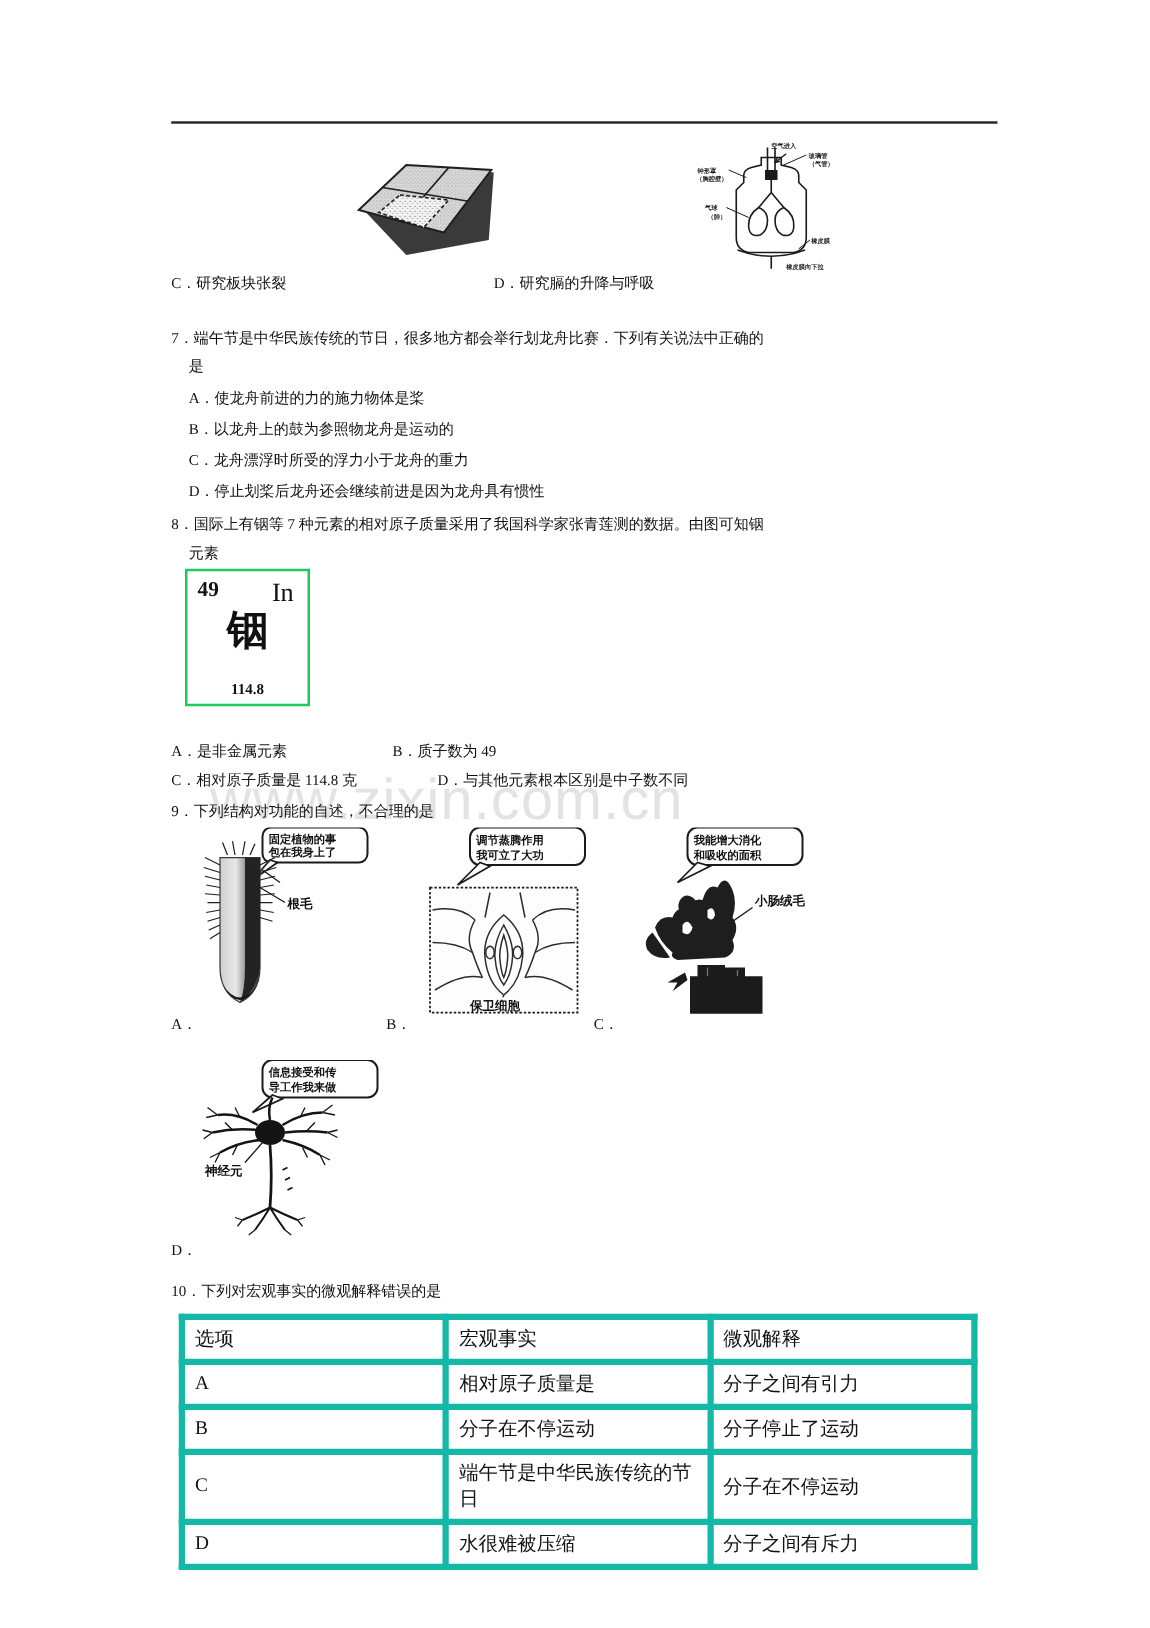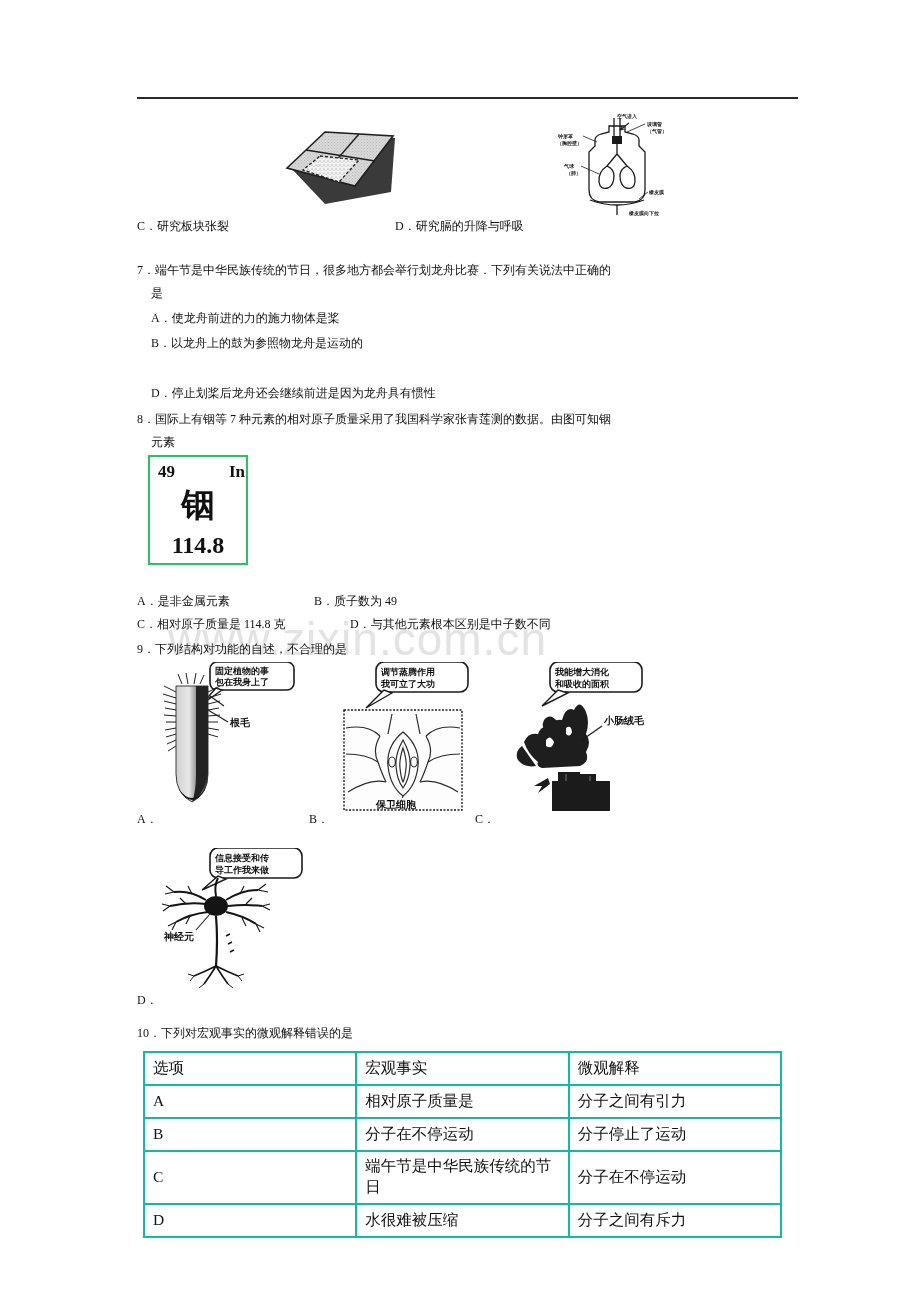--- a/index.html
+++ b/index.html
@@ -86,42 +86,42 @@
   }
   .el-num {
     position: absolute;
     left: 8px;
     top: 5px;
     font-size: 17px;
     font-weight: 600;
   }
   .el-sym {
     position: absolute;
-    right: 1px;
+    right: 11px;
     top: 5px;
-    font-size: 17px;
-    font-weight: 700;
+    font-size: 21px;
+    font-weight: 400;
   }
   .el-name {
     position: absolute;
     left: 0;
     right: 0;
     top: 30px;
     text-align: center;
     font-size: 33px;
     font-weight: 700;
     line-height: 36px;
   }
   .el-mass {
     position: absolute;
     left: 0;
     right: 0;
     bottom: 4px;
     text-align: center;
-    font-size: 24px;
+    font-size: 12px;
     font-weight: 600;
   }
 
   
   .q9fig { position: absolute; z-index: 2; }
   .bubble-text {
     font-family: "DejaVu Sans", "Liberation Sans", sans-serif;
     font-size: 9px;
     font-weight: 700;
     fill: #111;
@@ -138,21 +138,21 @@
     position: absolute;
     left: 143px;
     top: 1051px;
     width: 639px;
     border-collapse: collapse;
     font-size: 15.5px;
     z-index: 2;
     background: #fff;
   }
   .q10table td {
-    border: 2px solid #14b8a6;
+    border: 5px solid #14b8a6;
     padding: 4px 8px 5px 8px;
     height: 22px;
     vertical-align: middle;
     font-family: "Liberation Serif", "DejaVu Serif", serif;
   }
   .col-a { width: 212px; }
   .col-b { width: 212px; }
   .col-c { width: 212px; }
 
   .lat { font-family: "Liberation Serif", "DejaVu Serif", serif; }
@@ -238,20 +238,21 @@
 
   <div class="content">
 
     <div class="txt" style="left:0px; top:215px;">C．研究板块张裂</div>
     <div class="txt" style="left:258px; top:215px;">D．研究膈的升降与呼吸</div>
 
     <div class="txt" style="left:0px; top:259px;">7．端午节是中华民族传统的节日，很多地方都会举行划龙舟比赛．下列有关说法中正确的</div>
     <div class="txt" style="left:14px; top:282px;">是</div>
     <div class="txt" style="left:14px; top:307px;">A．使龙舟前进的力的施力物体是桨</div>
     <div class="txt" style="left:14px; top:332px;">B．以龙舟上的鼓为参照物龙舟是运动的</div>
+    <div class="txt" style="left:14px; top:357px;">C．龙舟漂浮时所受的浮力小于龙舟的重力</div>
     <div class="txt" style="left:14px; top:382px;">D．停止划桨后龙舟还会继续前进是因为龙舟具有惯性</div>
 
     <div class="txt" style="left:0px; top:408px;">8．国际上有铟等 7 种元素的相对原子质量采用了我国科学家张青莲测的数据。由图可知铟</div>
     <div class="txt" style="left:14px; top:431px;">元素</div>
 
     <div class="txt" style="left:0px; top:590px;">A．是非金属元素</div>
     <div class="txt" style="left:177px; top:590px;">B．质子数为 49</div>
     <div class="txt" style="left:0px; top:613px;">C．相对原子质量是 114.8 克</div>
     <div class="txt" style="left:213px; top:613px;">D．与其他元素根本区别是中子数不同</div>
 

